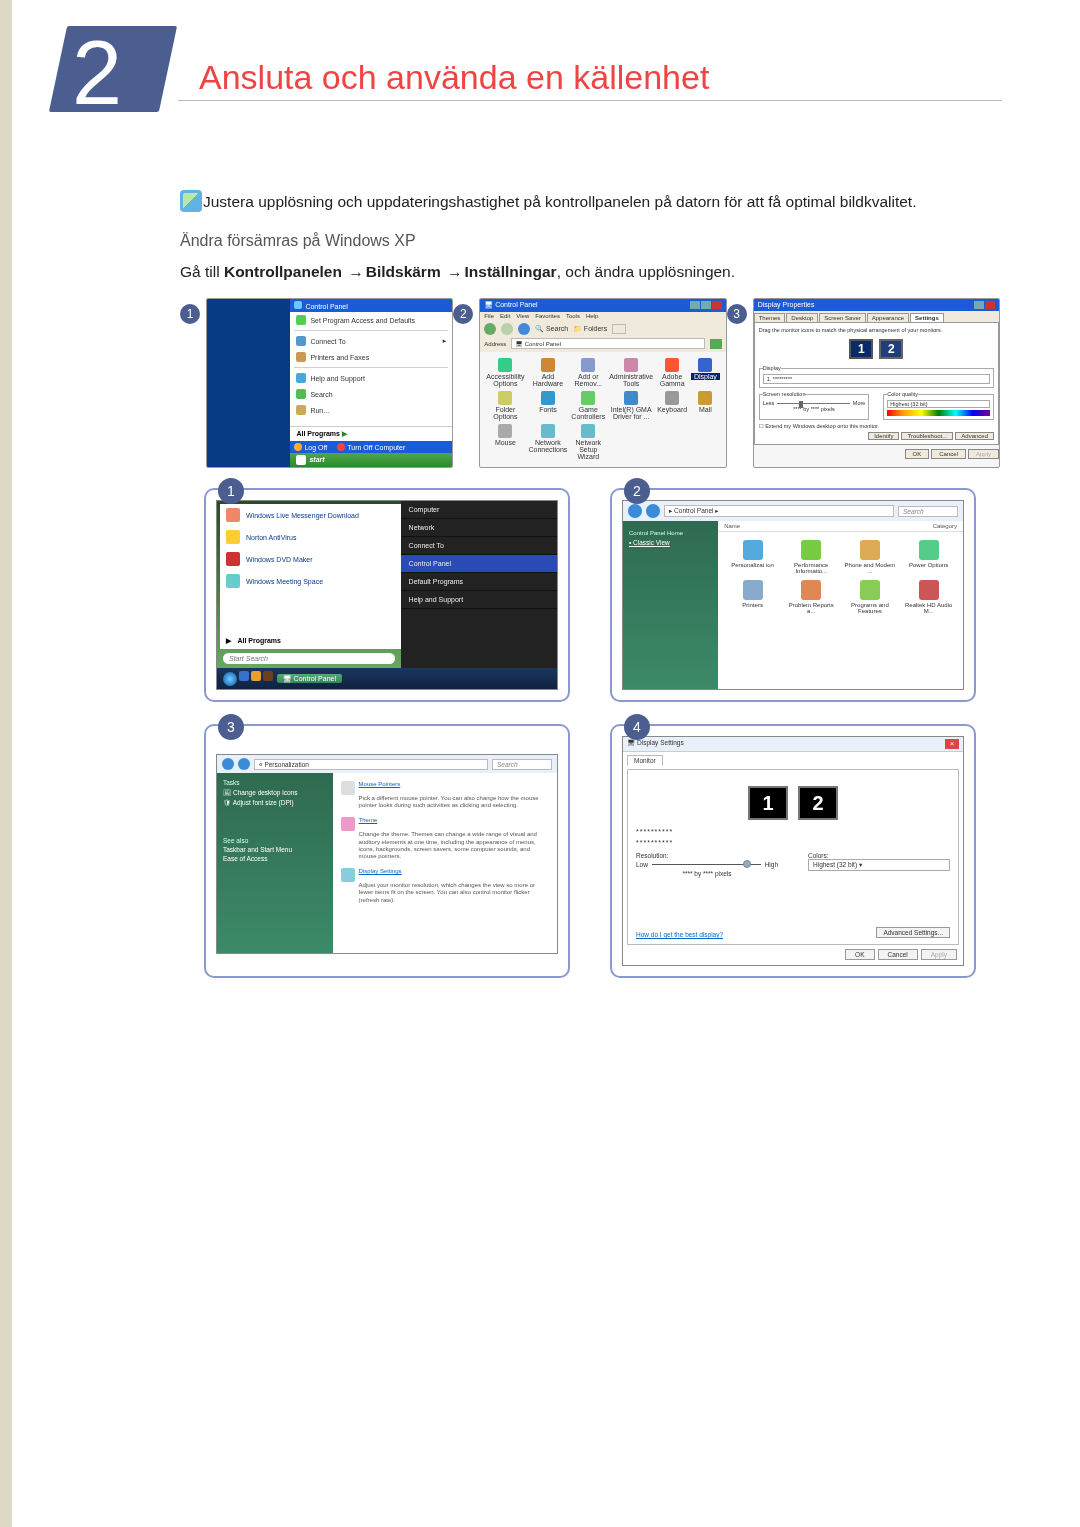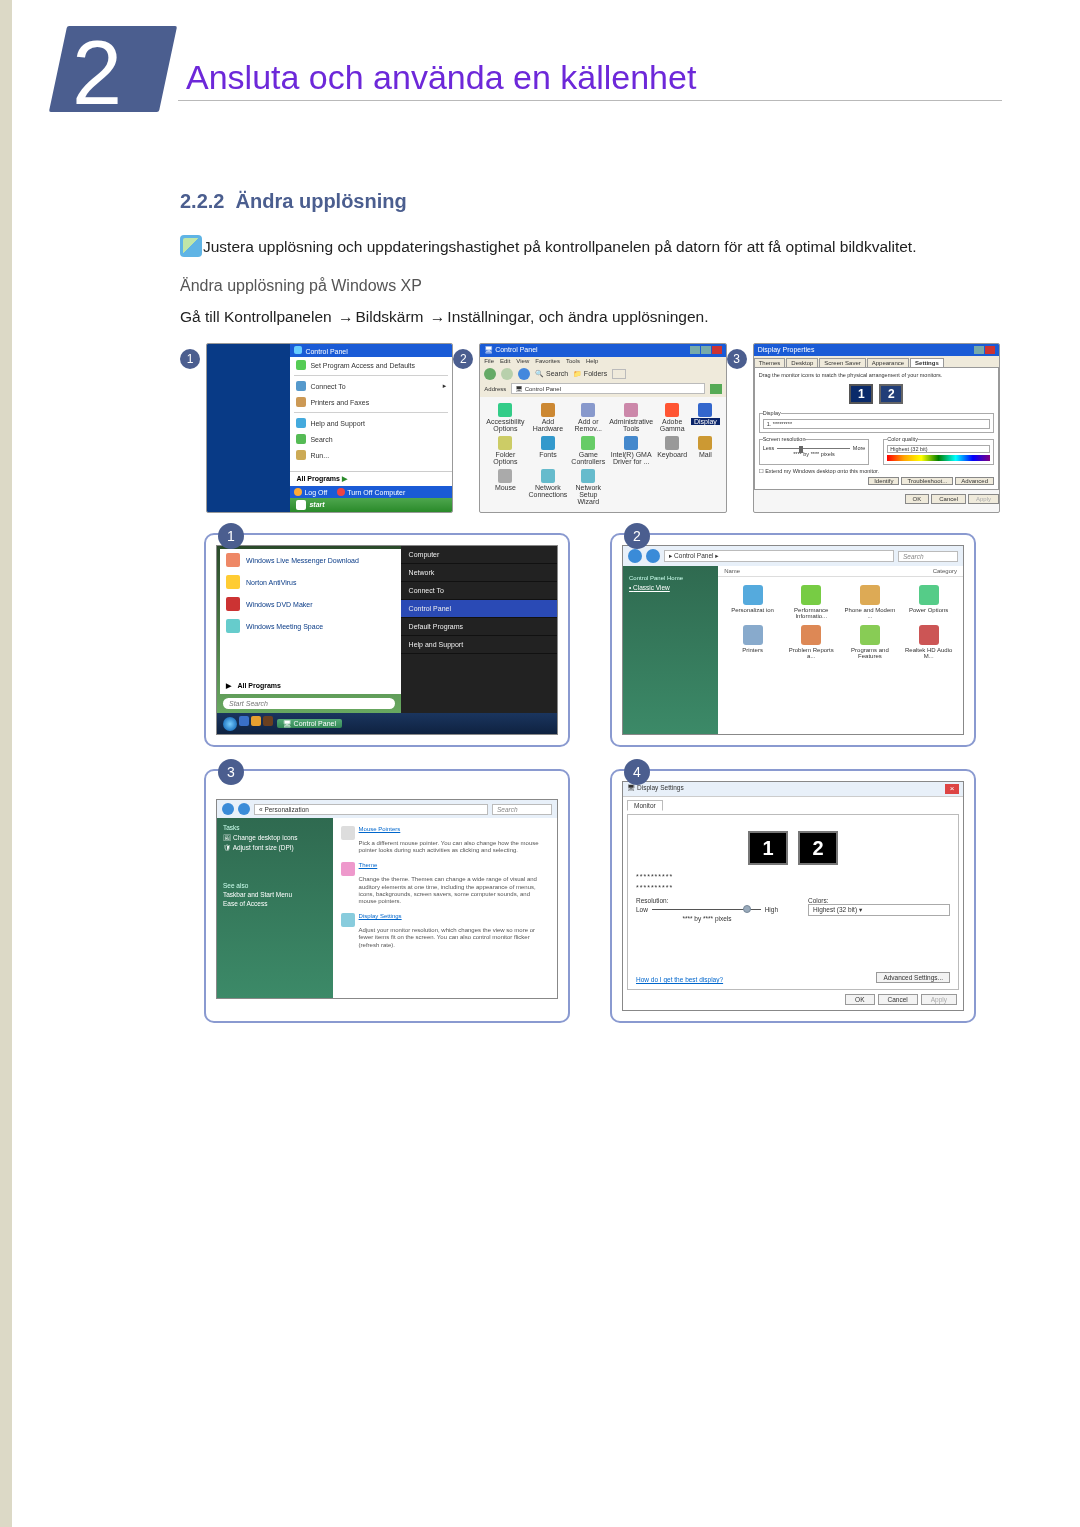--- a/index.html
+++ b/index.html
@@ -1,32 +1,32 @@
 <!DOCTYPE html>
 <html><head>
 <meta charset="utf-8">
 <style>
   * { margin:0; padding:0; box-sizing:border-box; }
   body { font-family: Arial, Helvetica, sans-serif; background:#fff; width:1080px; margin:0 auto; }
   .page { position:relative; width:1080px; height:1527px; background:#fff; }
   .header { position:absolute; top:26px; left:0; right:0; height:100px; }
   .chap-badge { position:absolute; top:0; left:58px; width:110px; height:86px; background:#4b5e8f; transform:skewX(-12deg); border-radius:2px; }
   .chap-num { position:absolute; top:-4px; left:72px; font-size:90px; font-weight:300; color:#fff; letter-spacing:-4px; }
-  .chap-title { position:absolute; top:32px; left:186px; font-size:34px; color:#6d28d9; font-weight:400; }
+  .chap-title { position:absolute; top:32px; left:199px; font-size:34px; color:#ef4444; font-weight:400; }
   .top-rule { position:absolute; top:100px; left:178px; right:78px; height:1px; background:#b9b9b9;}
   .content { position:absolute; top:190px; left:180px; right:80px; }
   .sec-title { color:#4b5e8f; font-size:20px; font-weight:bold; margin-bottom:22px;}
   .info-row { display:flex; gap:1px; margin-bottom:10px;}
   .info-icon { width:22px; height:22px; background:#5fb4e5; border-radius:4px; position:relative; flex:0 0 22px;}
   .info-icon::after { content:""; position:absolute; inset:3px; background:linear-gradient(135deg,#bfe6a8 0 50%, transparent 50%); border-radius:2px;}
   .body-text { font-size:15.5px; color:#222; line-height:1.55; }
   .para { margin:0 0 10px 36px; font-size:15.5px; color:#222; line-height:1.55;}
   .subhead { margin:18px 0 10px 0; font-size:16px; color:#555;}
   .path-line { font-size:15.5px; color:#222; line-height:1.55; margin-bottom:14px;}
-  .bold { font-weight:normal; }
+  .bold { font-weight:bold; }
   .arrow { display:inline-block; margin:0 2px; font-weight:bold;}
   .shots-xp { display:flex; gap:0; margin-bottom:20px;}
   .shot-wrap { flex:1; display:flex; align-items:flex-start;}
   .shot-badge { width:20px; height:20px; background:#4b5e8f; border-radius:50%; color:#fff; font-size:12px; display:flex; align-items:center; justify-content:center; margin:6px 6px 0 0; flex:0 0 20px;}
   .shot { flex:1; border:1px solid #999; background:#f6f6f6; border-radius:2px; height:170px; overflow:hidden; font-size:7px; color:#333;}
   .shots-vista { display:flex; gap:40px; margin:18px 24px 22px 24px;}
   .shots-vista .shot-outer { flex:1;}
   .shot-outer { border:2px solid #8a9ad0; border-radius:10px; padding:10px; position:relative;}
   .shot-outer .num { position:absolute; top:-12px; left:12px; width:26px; height:26px; background:#4b5e8f; color:#fff; border-radius:50%; display:flex; align-items:center; justify-content:center; font-size:14px;}
   .vshot { background:#fff; border:1px solid #888; height:190px; font-size:7px; color:#333; overflow:hidden;}
@@ -159,31 +159,27 @@
 
   <div class="header">
     <div class="chap-badge"></div>
     <div class="chap-num">2</div>
     <div class="chap-title">Ansluta och använda en källenhet</div>
   </div>
   <div class="top-rule"></div>
 
   <div class="content">
 
-    <div class="sec-title">
-      <span>2.2.2</span>
-      &nbsp;<span>Ändra upplösning</span>
-    </div>
 
     <div class="info-row">
       <div class="info-icon"></div>
       <div class="body-text">Justera upplösning och uppdateringshastighet på kontrollpanelen på datorn för att få optimal bildkvalitet.</div>
     </div>
 
-    <div class="subhead">Ändra upplösning på Windows XP</div>
+    <div class="subhead">Ändra försämras på Windows XP</div>
     <div class="path-line">
       <span>Gå till </span><span class="bold">Kontrollpanelen</span>
       <span class="arrow">→</span><span class="bold">Bildskärm</span>
       <span class="arrow">→</span><span class="bold">Inställningar</span><span>, och ändra upplösningen.</span>
     </div>
 
     <div class="shots-xp">
 
       <div class="shot-wrap">
         <div class="shot-badge">1</div>

